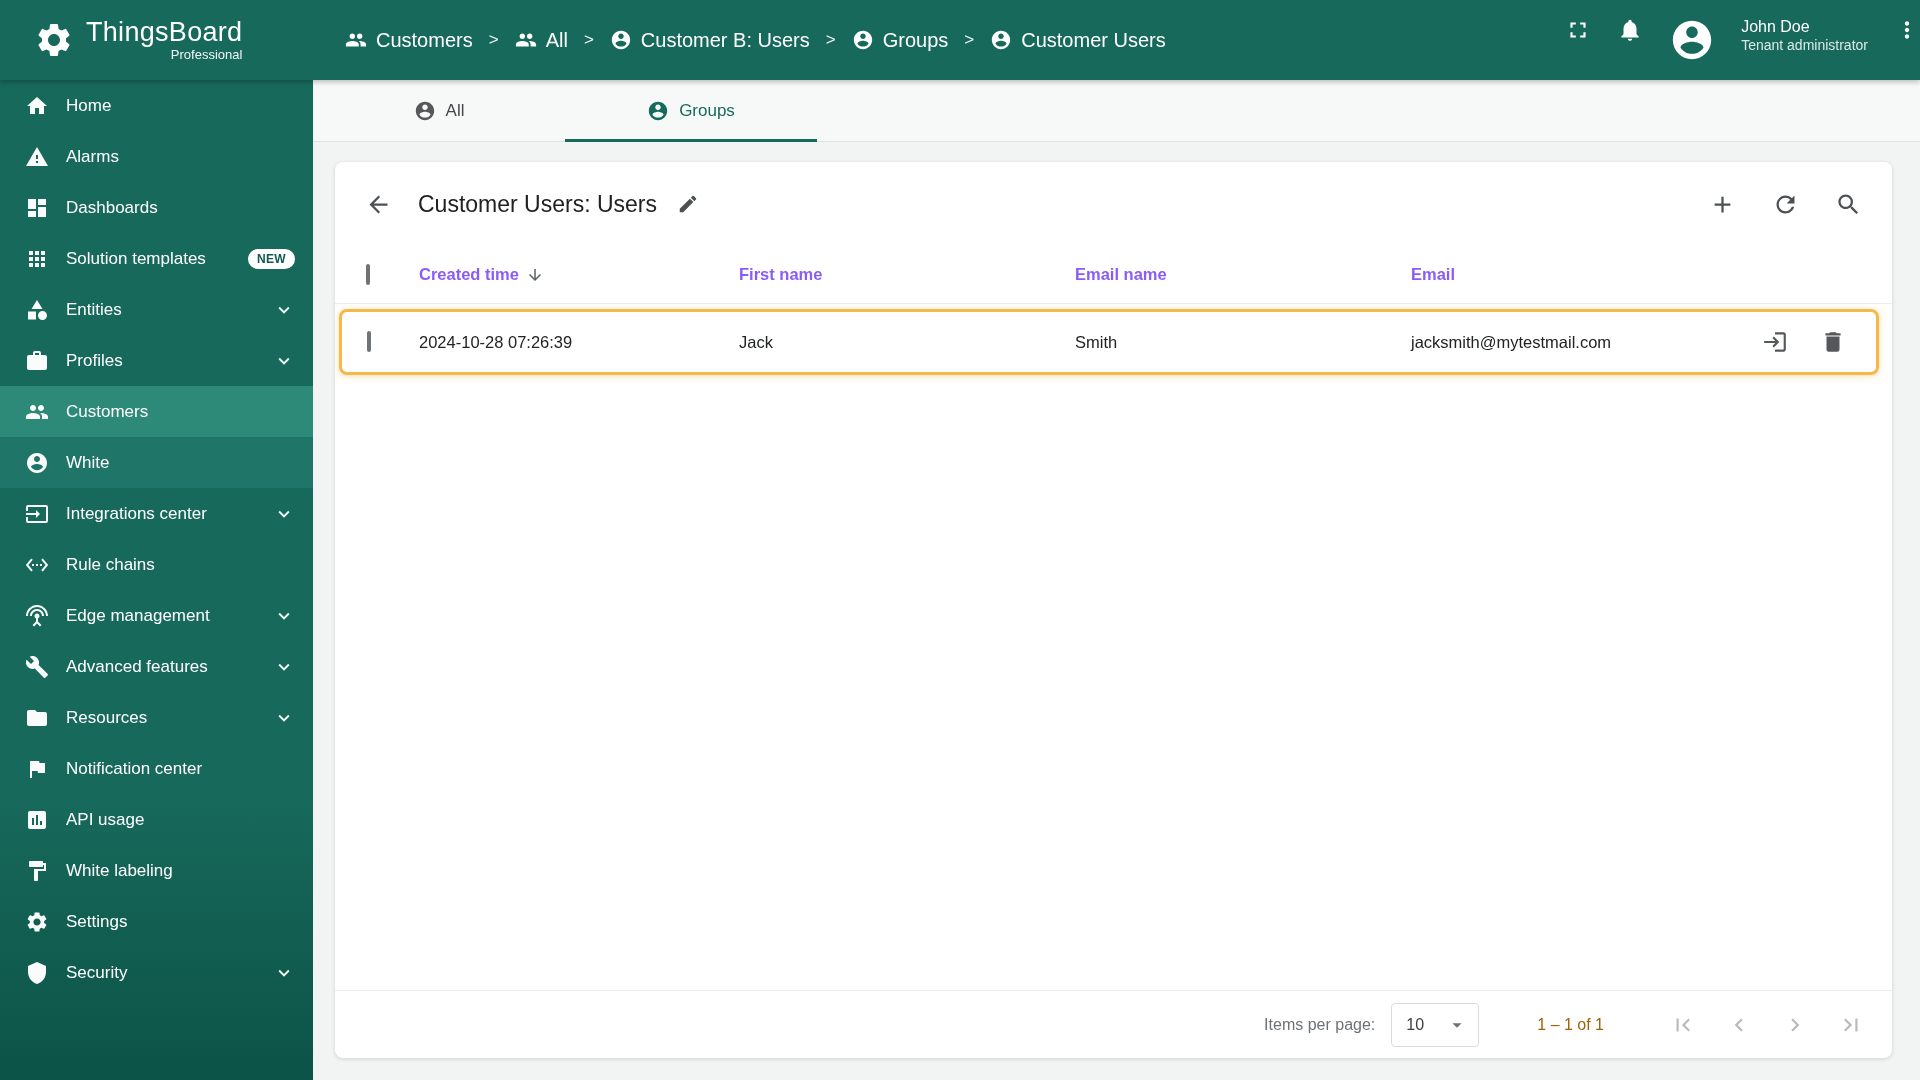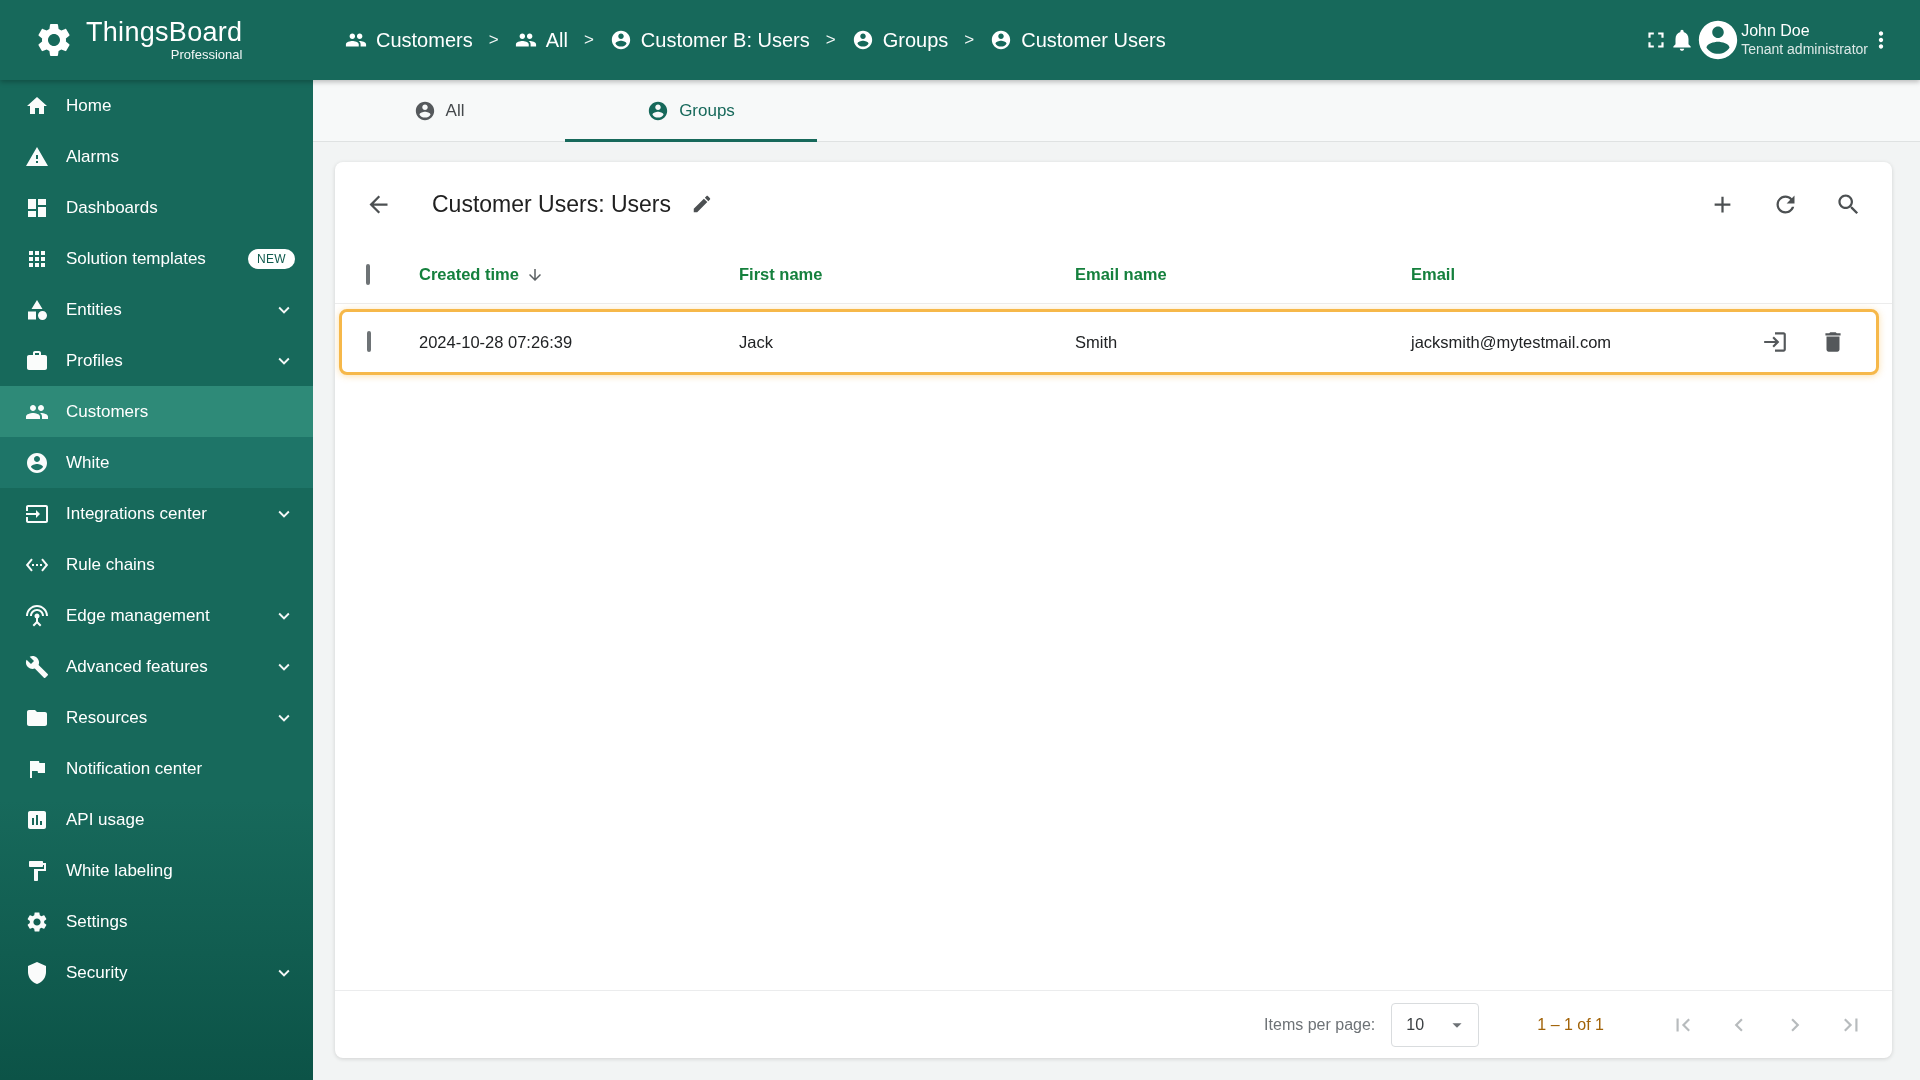--- a/index.html
+++ b/index.html
@@ -23,54 +23,54 @@
 
   
   .topbar{height:80px;flex:0 0 80px;background:var(--primary);color:#fff;display:flex;align-items:center;box-shadow:0 2px 5px rgba(0,0,0,.25);z-index:5}
   .logo-area{width:313px;flex:0 0 313px;display:flex;align-items:center;gap:12px;padding-left:34px}
   .brand-text{display:flex;flex-direction:column;align-items:flex-end}
   .brand-name{font-size:27px;font-weight:500;letter-spacing:.3px;line-height:1.05}
   .brand-edition{font-size:13px;opacity:.95}
   .breadcrumb{display:flex;align-items:center;gap:14px;margin-left:32px;font-size:20px;font-weight:500}
   .crumb{display:flex;align-items:center;gap:9px;cursor:pointer;white-space:nowrap}
   .crumb-sep{font-size:17px;opacity:.95;margin:0 2px}
-  .topbar-right{margin-left:auto;display:flex;align-items:center;padding-right:26px}
+  .topbar-right{margin-left:auto;display:flex;gap:26px;}
   .avatar{width:46px;height:46px;border-radius:50%;color:#fff;display:flex;align-items:center;justify-content:center}
   .user-info{display:flex;flex-direction:column;line-height:1.25}
   .user-name{font-size:16px}
   .user-role{font-size:14px;opacity:.85}
 
   
   .body-row{flex:1;display:flex;min-height:0}
   .sidebar{width:313px;flex:0 0 313px;background:linear-gradient(180deg,var(--primary) 72%,var(--sidebar-bottom) 100%);color:#fff;overflow:hidden}
   .side-item{height:51px;display:flex;align-items:center;gap:17px;padding:0 18px 0 25px;font-size:17px;font-weight:500;cursor:pointer;white-space:nowrap}
   .side-item.active{background:var(--active)}
   .side-item.active2{background:var(--active2)}
   .side-icon{color:#fff;opacity:.98}
-  .side-badge{margin-left:auto;background:#fff;color:#0e5a4d;font-size:12px;font-weight:400;padding:3px 9px;border-radius:11px;letter-spacing:.3px}
+  .side-badge{margin-left:auto;background:#fff;color:#0e5a4d;font-size:12px;font-weight:700;padding:3px 9px;border-radius:11px;letter-spacing:.3px}
   .side-chevron{margin-left:auto;opacity:.95}
 
   
   .content{flex:1;display:flex;flex-direction:column;background:var(--content-bg);min-width:0}
   .tabbar{height:62px;flex:0 0 62px;display:flex;background:var(--tabbar-bg);border-bottom:1px solid #dfe2e2}
   .tab{width:252px;display:flex;align-items:center;justify-content:center;gap:10px;font-size:17px;font-weight:500;color:#45494c;cursor:pointer;position:relative}
   .tab .tab-icon{color:#55595c}
   .tab.active{color:var(--primary)}
   .tab.active .tab-icon{color:var(--primary)}
   .tab.active::after{content:"";position:absolute;left:0;right:0;bottom:-1px;height:3px;background:var(--primary)}
 
   .card{flex:1;margin:20px 28px 22px 22px;background:#fff;border-radius:8px;box-shadow:0 1px 4px rgba(0,0,0,.14);display:flex;flex-direction:column;min-height:0;overflow:hidden}
   .card-toolbar{height:84px;flex:0 0 84px;display:flex;align-items:center;padding:0 30px 0 30px;gap:20px}
-  .panel-title{font-size:23px;font-weight:500;color:#212121;margin-left:20px}
+  .panel-title{font-size:23px;font-weight:500;color:#212121;margin-left:6px}
   .tool-icon{color:#4c5052}
   .toolbar-right{margin-left:auto;display:flex;align-items:center;gap:36px}
 
   .grid-head,.grid-row{display:grid;align-items:center}
   .grid-head{grid-template-columns:84px 320px 336px 336px 1fr 150px;height:58px;flex:0 0 58px;border-bottom:1px solid #ececec}
-  .th{font-size:16.5px;font-weight:700;color:#15803d;display:flex;align-items:center;gap:7px}
+  .th{font-size:16.5px;font-weight:700;color:#8b5cf6;display:flex;align-items:center;gap:7px}
   .checkbox{width:20px;height:20px;border:2px solid #6e7376;border-radius:2px;margin-left:31px;cursor:pointer;background:#fff}
   .sort-icon{color:#5b6063}
 
   .grid-row{grid-template-columns:77px 320px 336px 336px 1fr 136px;height:66px;margin:5px 13px 0 4px;border:3px solid var(--amber);border-radius:8px;background:#fff;box-shadow:0 1px 7px rgba(246,184,74,.45);cursor:pointer}
   .grid-row .checkbox{margin-left:25px}
   .td{font-size:16.5px;color:#212325}
   .row-actions{display:flex;align-items:center;justify-content:flex-end;gap:32px;padding-right:30px;color:#54585b}
 
   .table-spacer{flex:1}
 

